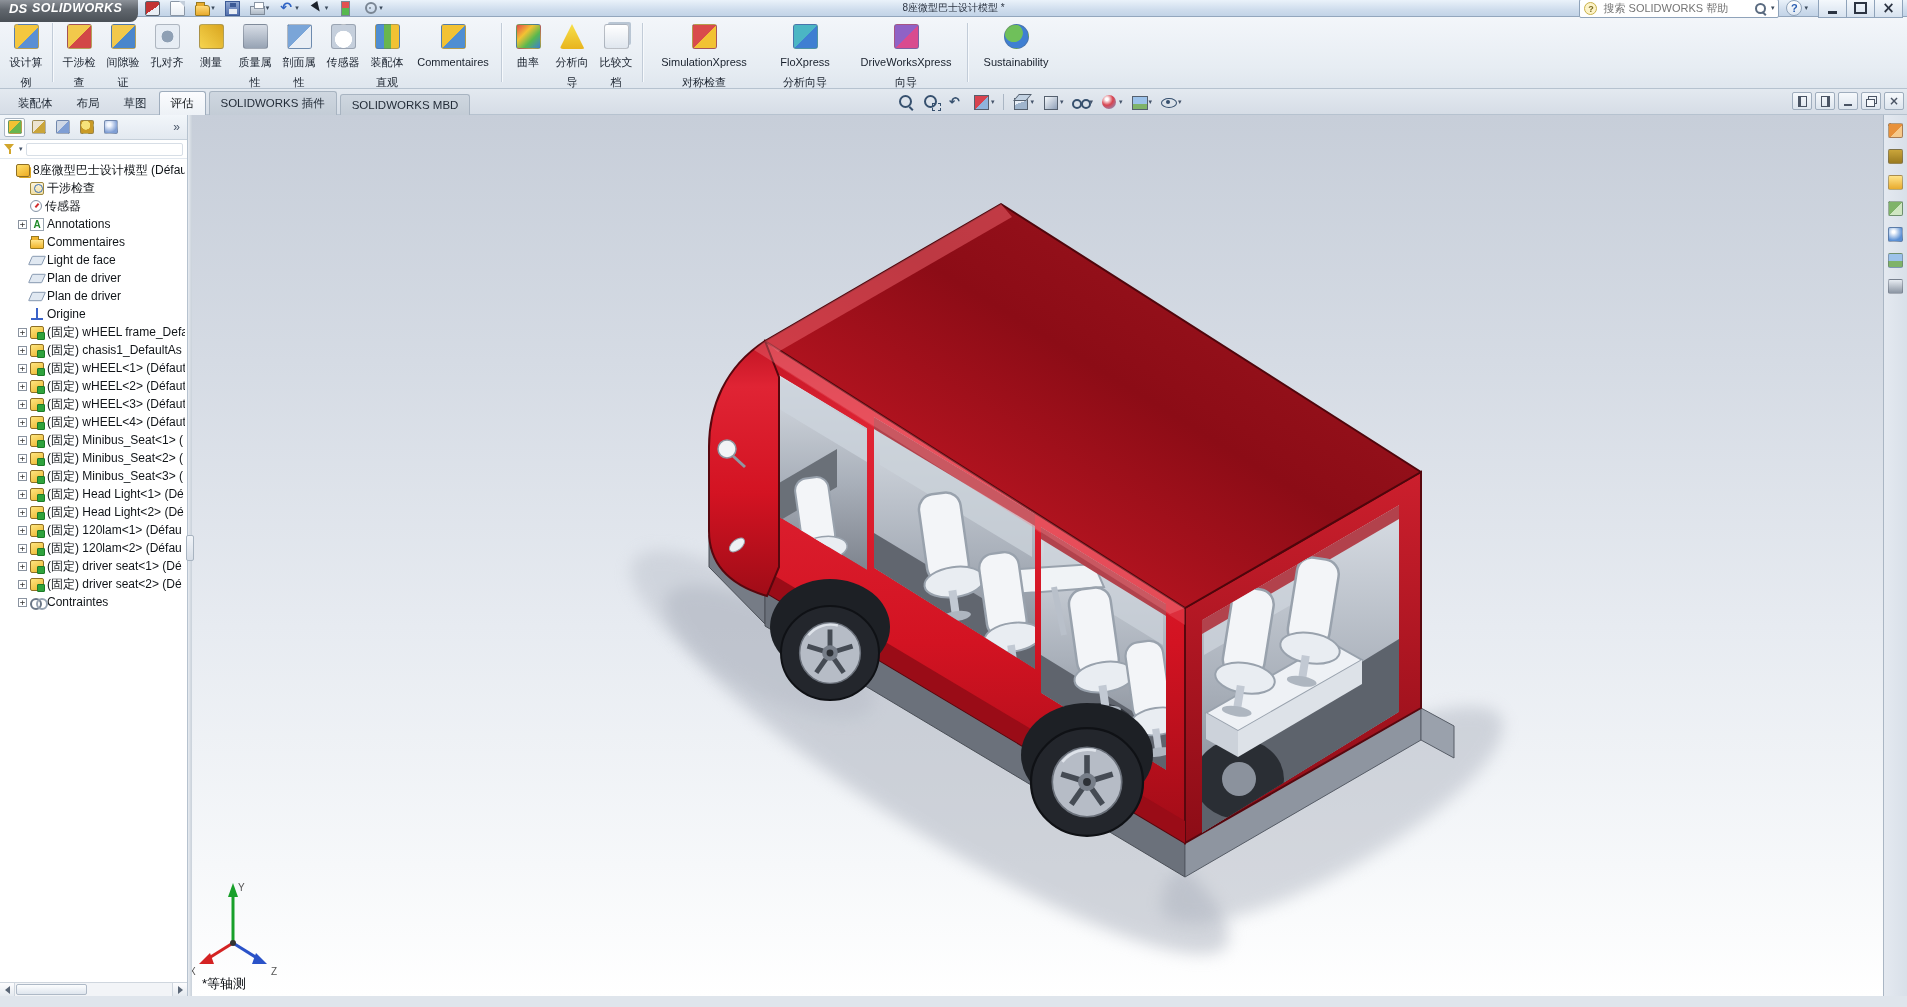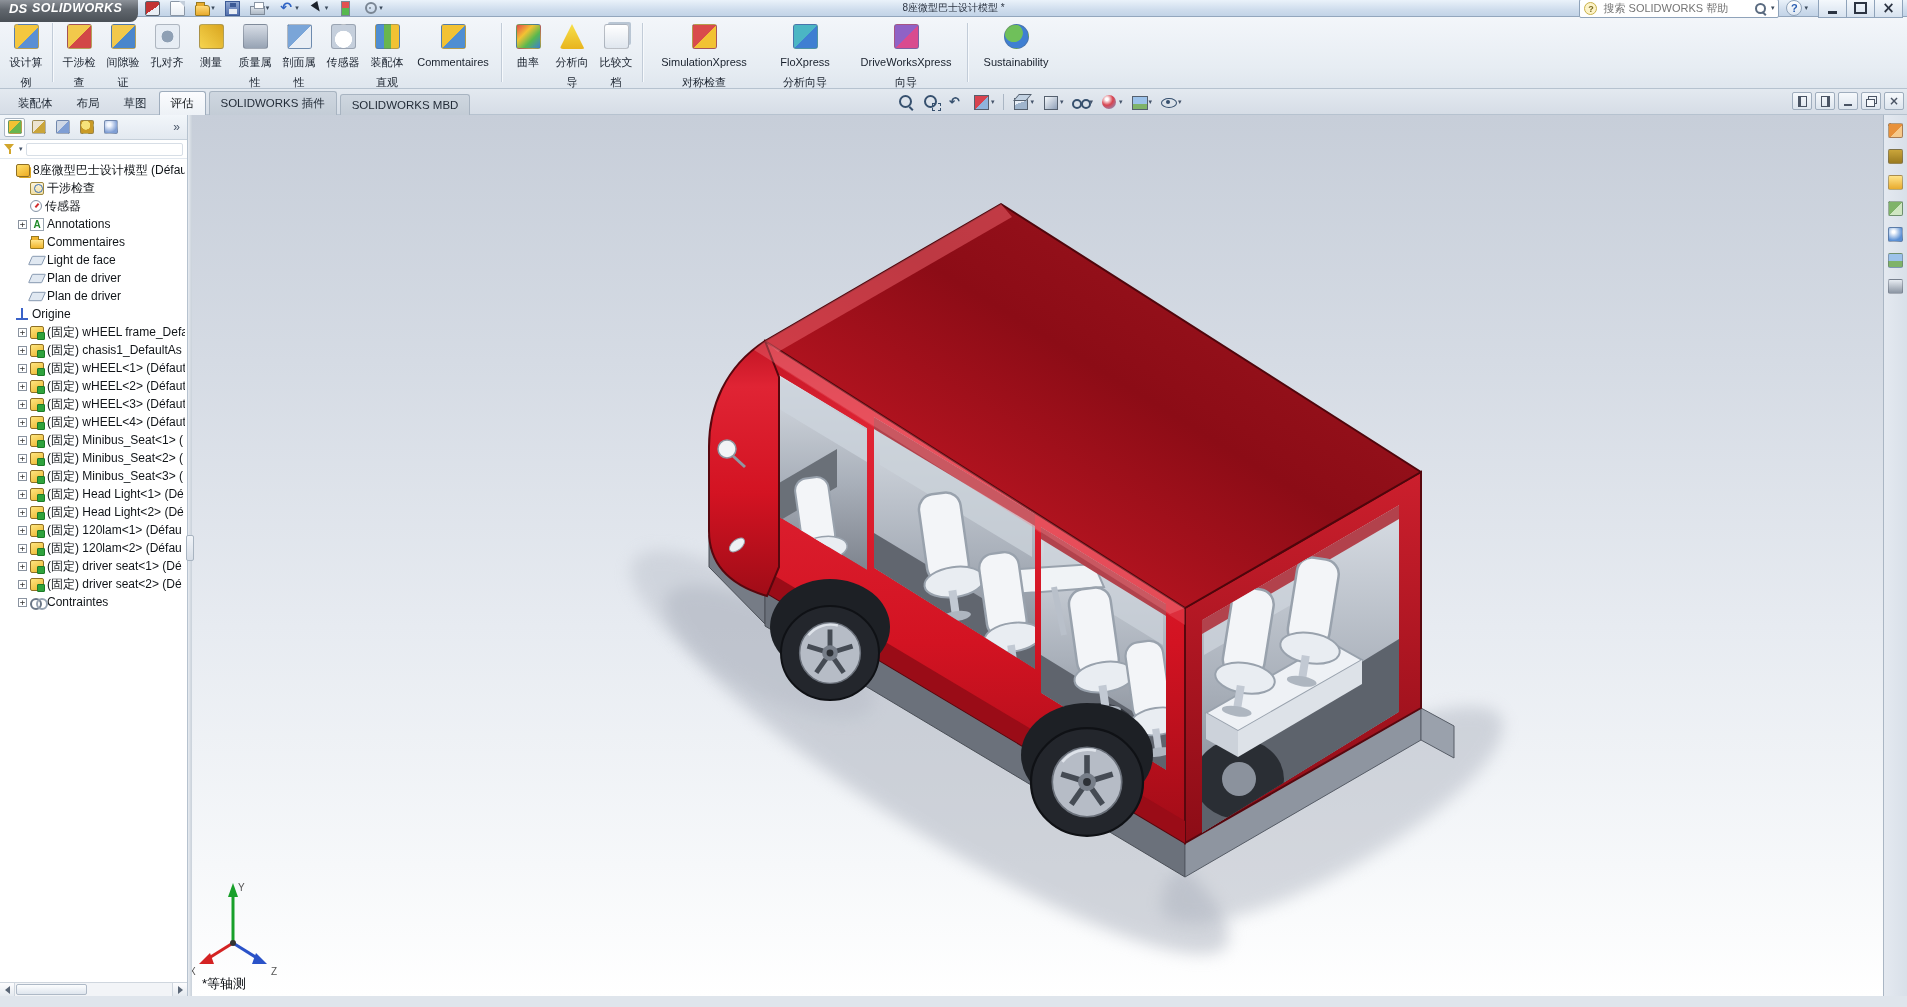--- a/index.html
+++ b/index.html
@@ -452,21 +452,21 @@
         <div class="trow" style="padding-left: 18px;">
           <span class="exp hide"></span>
           <span class="tic tic-plane"></span>
           <span class="tlabel">Plan de driver</span>
         </div>
         <div class="trow" style="padding-left: 18px;">
           <span class="exp hide"></span>
           <span class="tic tic-plane"></span>
           <span class="tlabel">Plan de driver</span>
         </div>
-        <div class="trow" style="padding-left: 3px;">
+        <div class="trow" style="padding-left: 18px;">
           <span class="exp hide"></span>
           <span class="tic tic-origin"></span>
           <span class="tlabel">Origine</span>
         </div>
         <div class="trow" style="padding-left: 18px;">
           <span class="exp">+</span>
           <span class="tic tic-part"></span>
           <span class="tlabel">(固定) wHEEL frame_Defaul</span>
         </div>
         <div class="trow" style="padding-left: 18px;">

